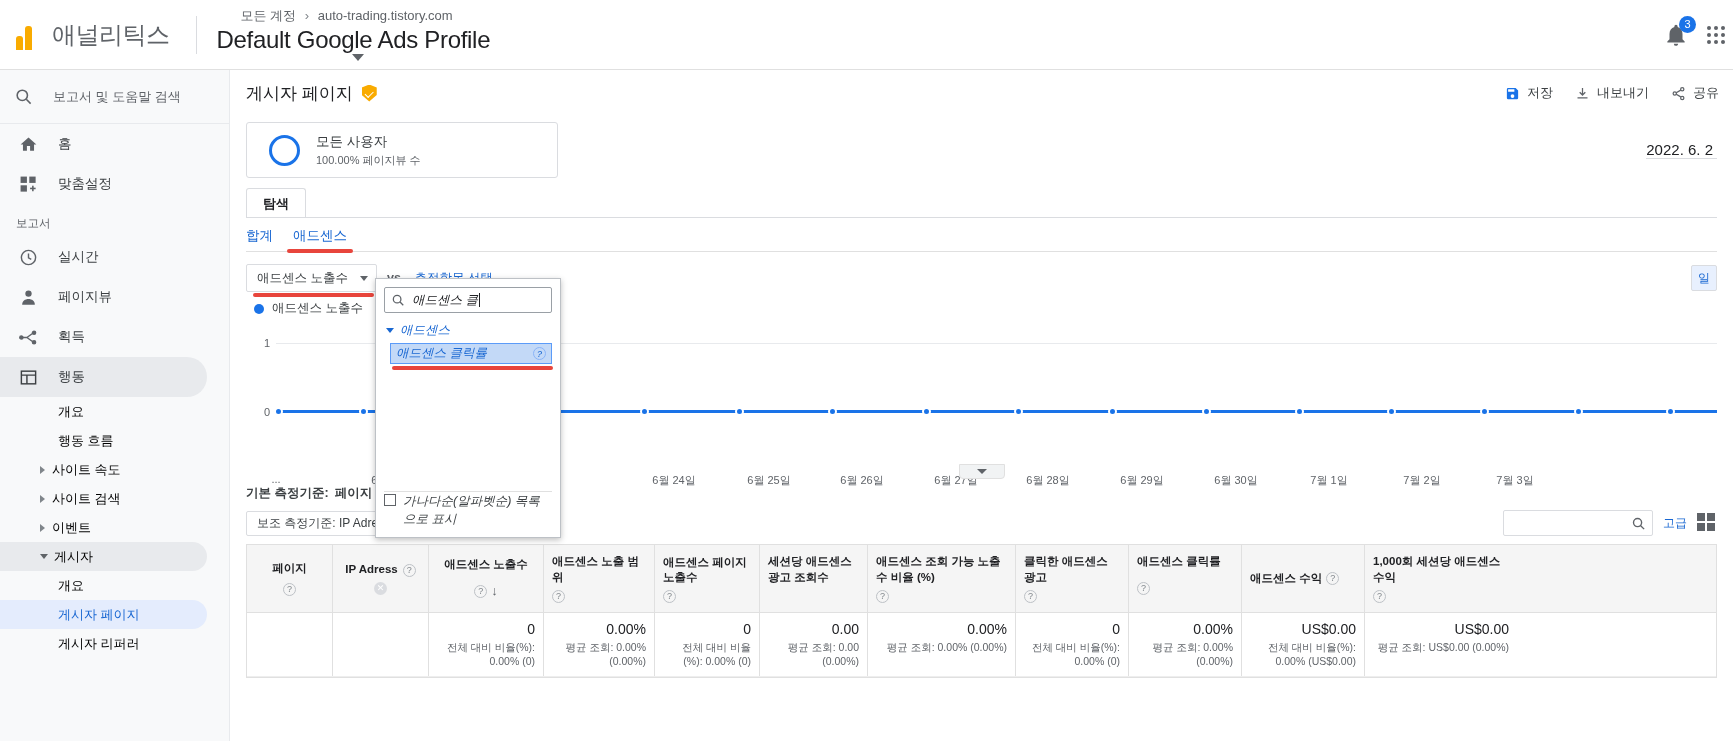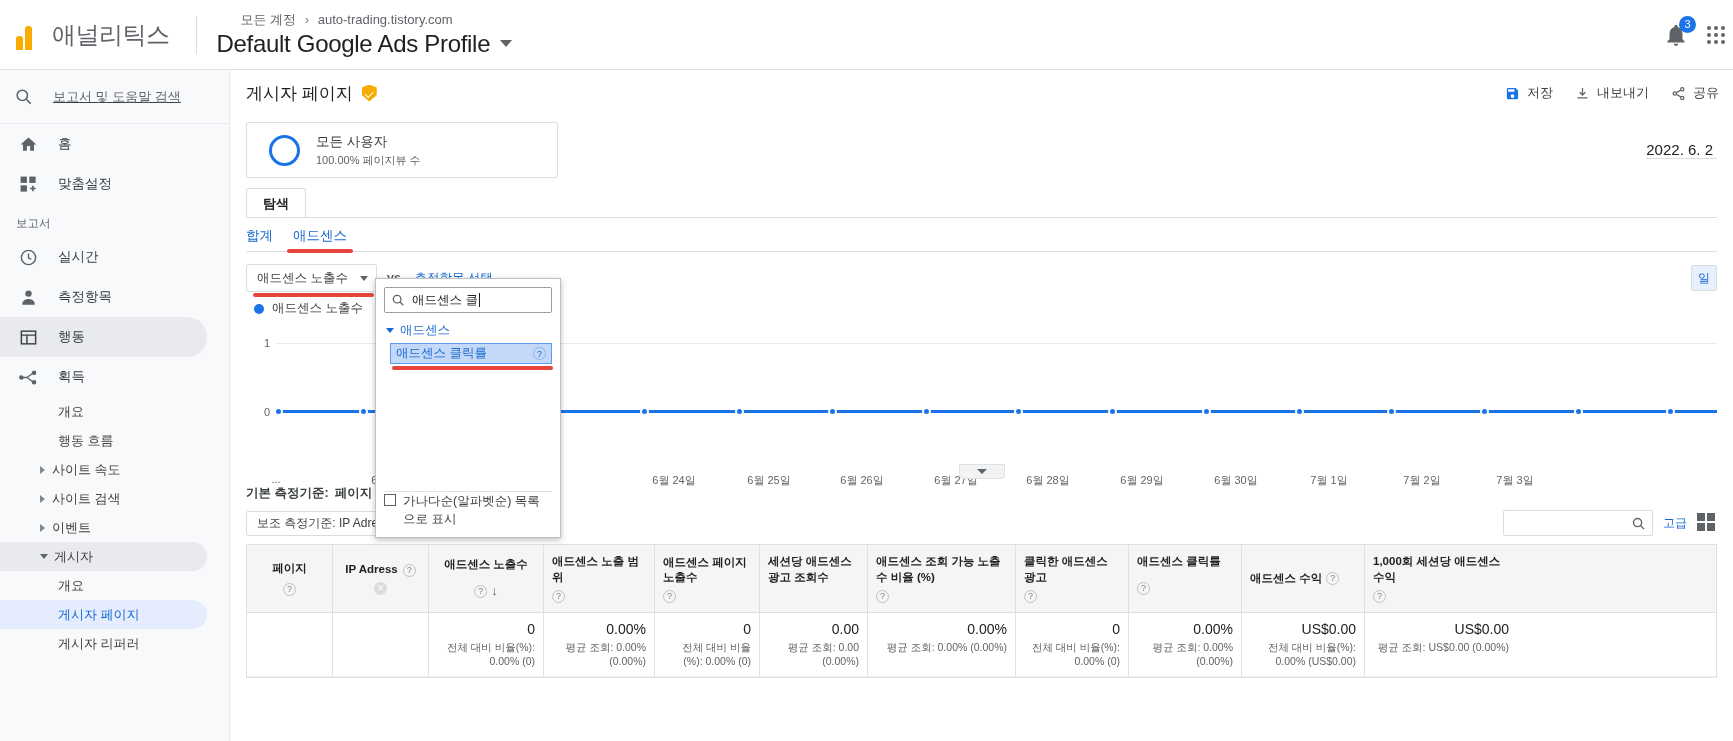--- a/index.html
+++ b/index.html
@@ -22,21 +22,21 @@
   .ga-logo .b2 { height: 24px; background: #f9ab00; }
   .brand-name {
     font-size: 24px; color: #5f6368; font-weight: 400;
     margin-left: 6px; letter-spacing: -0.5px;
   }
   .brand-divider { width: 1px; height: 38px; background: #dadce0; margin: 0 20px 0 26px; }
   .breadcrumb { font-size: 13px; color: #5f6368; line-height: 16px; margin-left: 24px; }
   .breadcrumb .sep { margin: 0 5px; color: #80868b; }
   .profile-title {
     font-size: 24px; color: #202124; font-weight: 400; margin-top: 2px;
-    display: flex; align-items: center; letter-spacing: -0.3px;
+    display: flex; align-items: center; letter-spacing: -0.3px; flex-direction: column;
   }
   .caret-dn {
     display: inline-block; width: 0; height: 0; margin-left: 10px;
     border-left: 6px solid transparent; border-right: 6px solid transparent;
     border-top: 7px solid #5f6368;
   }
   .topbar-right {
     margin-left: auto; display: flex; align-items: center; padding-right: 8px; gap: 18px;
   }
   .bell-wrap { position: relative; width: 26px; height: 26px; }
@@ -49,34 +49,33 @@
   .dots-grid i { width: 4px; height: 4px; background: #5f6368; border-radius: 50%; display: block; }
 
   
   .sidebar {
     position: absolute; top: 70px; left: 0; width: 230px; height: 671px;
     background: #f8f9fa; border-right: 1px solid #e8eaed; overflow: hidden;
   }
   .side-search {
     display: flex; align-items: center; height: 54px; padding: 0 0 0 14px;
     border-bottom: 1px solid #e8eaed;
-    text-decoration: underline;
   }
   .side-search .ph { font-size: 13px; color: #5f6368; margin-left: 20px; }
   .nav-item {
     display: flex; align-items: center; height: 40px; padding-left: 16px;
     font-size: 13.5px; color: #3c4043; cursor: pointer;
     border-radius: 0 20px 20px 0; margin-right: 22px;
   }
   .nav-item .ic { width: 24px; display: flex; align-items: center; justify-content: center; margin-right: 18px; flex: 0 0 24px; }
   .nav-item.active { background: #e8eaed; }
   .nav-section-label { font-size: 11.5px; color: #5f6368; padding: 12px 0 6px 16px; }
   .sub-item {
     display: flex; align-items: center; height: 29px; padding-left: 58px;
-    font-size: 13px; color: #404040; cursor: pointer;
+    font-size: 13px; color: #000000; cursor: pointer;
     border-radius: 0 20px 20px 0; margin-right: 22px;
   }
   .sub-item.selected { background: #e4ecfd; color: #1967d2; }
   .sub-item.exp { padding-left: 40px; }
   .tri-r {
     width: 0; height: 0; border-top: 4px solid transparent; border-bottom: 4px solid transparent;
     border-left: 5px solid #80868b; margin-right: 7px; flex: 0 0 5px;
   }
   .tri-d {
     width: 0; height: 0; border-left: 4px solid transparent; border-right: 4px solid transparent;
@@ -226,21 +225,21 @@
     text-align: right; min-height: 58px; display: flex; flex-direction: column;
     align-items: flex-end; justify-content: flex-start;
   }
   .td .big { font-size: 14px; color: #202124; }
   .td .sub { font-size: 10.5px; color: #5f6368; margin-top: 3px; line-height: 1.35; text-align: right; }
 
   
   .dropdown {
     position: absolute; left: 375px; top: 278px; width: 186px; height: 260px;
     background: #fff; border: 1px solid #bdc1c6; box-shadow: 0 2px 6px rgba(0,0,0,.25);
-    z-index: 50; display: flex; flex-direction: column;
+    z-index: 50; display: flex; flex-direction: column; font-style: italic;
   }
   .dd-search {
     margin: 8px 8px 6px 8px; height: 26px; border: 1px solid #9aa0a6; border-radius: 2px;
     display: flex; align-items: center; padding: 0 6px; background: #fff;
   }
   .dd-search .txt { font-size: 12.5px; color: #202124; margin-left: 7px; }
   .caret-text { display: inline-block; width: 1px; height: 14px; background: #202124; margin-left: 1px; vertical-align: -2px; }
   .dd-group { display: flex; align-items: center; padding: 3px 8px 2px 10px; font-size: 12.5px; color: #1967d2; }
   .dd-group .tri {
     width: 0; height: 0; border-left: 4px solid transparent; border-right: 4px solid transparent;
@@ -351,43 +350,43 @@
       <span>실시간</span>
     </div>
 
     <div class="nav-item">
       <span class="ic">
         <svg width="19" height="19" viewBox="0 0 24 24" fill="#5f6368">
           <circle cx="12" cy="7" r="4"></circle>
             <path d="M4 21c0-4.4 3.6-7 8-7s8 2.6 8 7z"></path>
         </svg>
       </span>
-      <span>측정항목</span>
-    </div>
-
-    <div class="nav-item active">
-      <span class="ic">
-        <svg width="19" height="19" viewBox="0 0 24 24" fill="none" stroke="#3c4043" stroke-width="1.8">
-          <rect x="3" y="4" width="18" height="16"></rect>
-            <path d="M3 9h18M10 9v11"></path>
-        </svg>
-      </span>
-      <span>행동</span>
+      <span>페이지뷰</span>
     </div>
 
     <div class="nav-item">
       <span class="ic">
         <svg width="19" height="19" viewBox="0 0 24 24" fill="none" stroke="#5f6368" stroke-width="1.8">
           <path d="M3 12h7M10 12l7-5M10 12l7 5"></path>
             <circle cx="19" cy="6" r="2" fill="#5f6368"></circle>
           <circle cx="19" cy="18" r="2" fill="#5f6368"></circle>
             <circle cx="3" cy="12" r="2" fill="#5f6368"></circle>
         </svg>
       </span>
       <span>획득</span>
+    </div>
+
+    <div class="nav-item active">
+      <span class="ic">
+        <svg width="19" height="19" viewBox="0 0 24 24" fill="none" stroke="#3c4043" stroke-width="1.8">
+          <rect x="3" y="4" width="18" height="16"></rect>
+            <path d="M3 9h18M10 9v11"></path>
+        </svg>
+      </span>
+      <span>행동</span>
     </div>
 
     <div class="sub-item">
       <span>개요</span>
     </div>
     <div class="sub-item">
       <span>행동 흐름</span>
     </div>
     <div class="sub-item exp">
       <span class="tri-r"></span>

